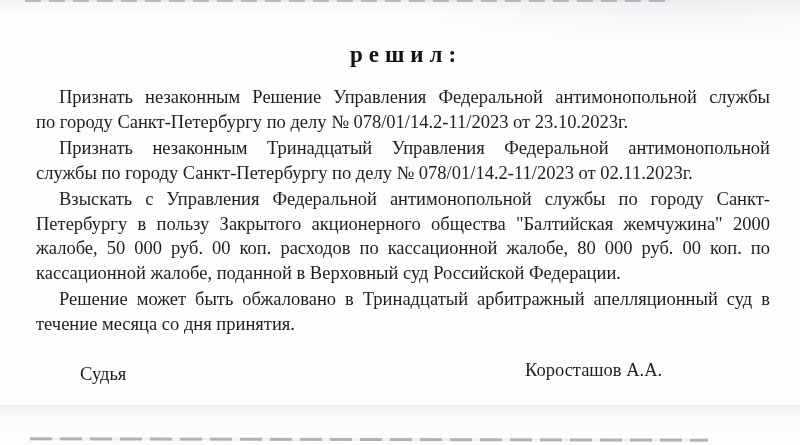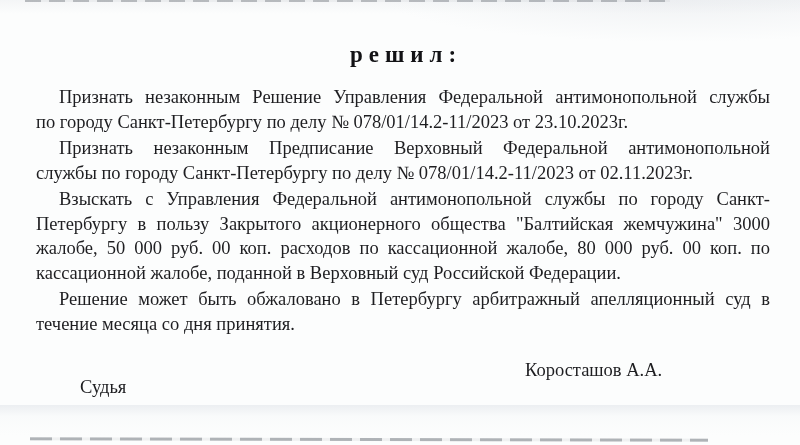--- a/index.html
+++ b/index.html
@@ -46,21 +46,21 @@
   }
   .pline.pfirst { text-indent: 23px; }
   .pline.plast  { text-align-last: auto; }
   .sig-row {
     position: relative;
     margin-top: 20px;
     height: 26px;
     font-size: 18.5px;
     line-height: 24.5px;
   }
-  .sig-left  { position: absolute; left: 46px;  top: 17px; }
+  .sig-left  { position: absolute; left: 46px;  top: 4px; }
   .sig-right { position: absolute; left: 491px; top: 0; }
   
   .scan-edge-top {
     position: absolute;
     left: 25px; top: 0;
     width: 645px; height: 2px;
     background: repeating-linear-gradient(90deg,
       rgba(96,102,110,0.42) 0 16px,
       rgba(96,102,110,0.06) 16px 24px);
     filter: blur(0.4px);
@@ -98,33 +98,33 @@
     <h1 class="heading">решил:</h1>
 
     <div class="paragraphs">
 
       <div>
         <div class="pline pfirst">Признать незаконным Решение Управления Федеральной антимонопольной службы</div>
         <div class="pline plast">по городу Санкт-Петербургу по делу № 078/01/14.2-11/2023 от 23.10.2023г.</div>
       </div>
 
       <div>
-        <div class="pline pfirst">Признать незаконным Предписание Верховный Федеральной антимонопольной</div>
+        <div class="pline pfirst">Признать незаконным Тринадцатый Управления Федеральной антимонопольной</div>
         <div class="pline plast">службы по городу Санкт-Петербургу по делу № 078/01/14.2-11/2023 от 02.11.2023г.</div>
       </div>
 
       <div>
         <div class="pline pfirst">Взыскать с Управления Федеральной антимонопольной службы по городу Санкт-</div>
-        <div class="pline">Петербургу в пользу Закрытого акционерного общества "Балтийская жемчужина" 3000</div>
+        <div class="pline">Петербургу в пользу Закрытого акционерного общества "Балтийская жемчужина" 2000</div>
         <div class="pline">жалобе, 50 000 руб. 00 коп. расходов по кассационной жалобе, 80 000 руб. 00 коп. по</div>
         <div class="pline plast">кассационной жалобе, поданной в Верховный суд Российской Федерации.</div>
       </div>
 
       <div>
-        <div class="pline pfirst">Решение может быть обжаловано в Петербургу арбитражный апелляционный суд в</div>
+        <div class="pline pfirst">Решение может быть обжаловано в Тринадцатый арбитражный апелляционный суд в</div>
         <div class="pline plast">течение месяца со дня принятия.</div>
       </div>
 
     </div>
 
     <div class="sig-row">
       <span class="sig-left">Судья</span>
       <span class="sig-right">Коросташов А.А.</span>
     </div>
 

